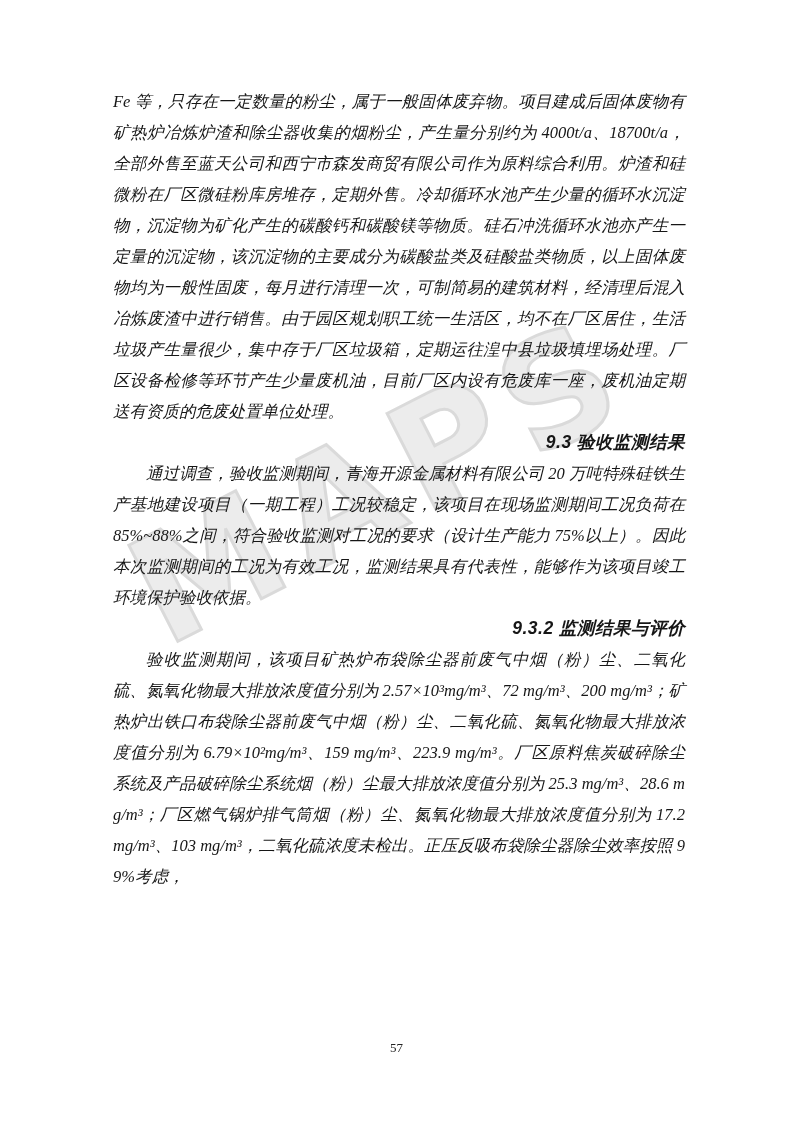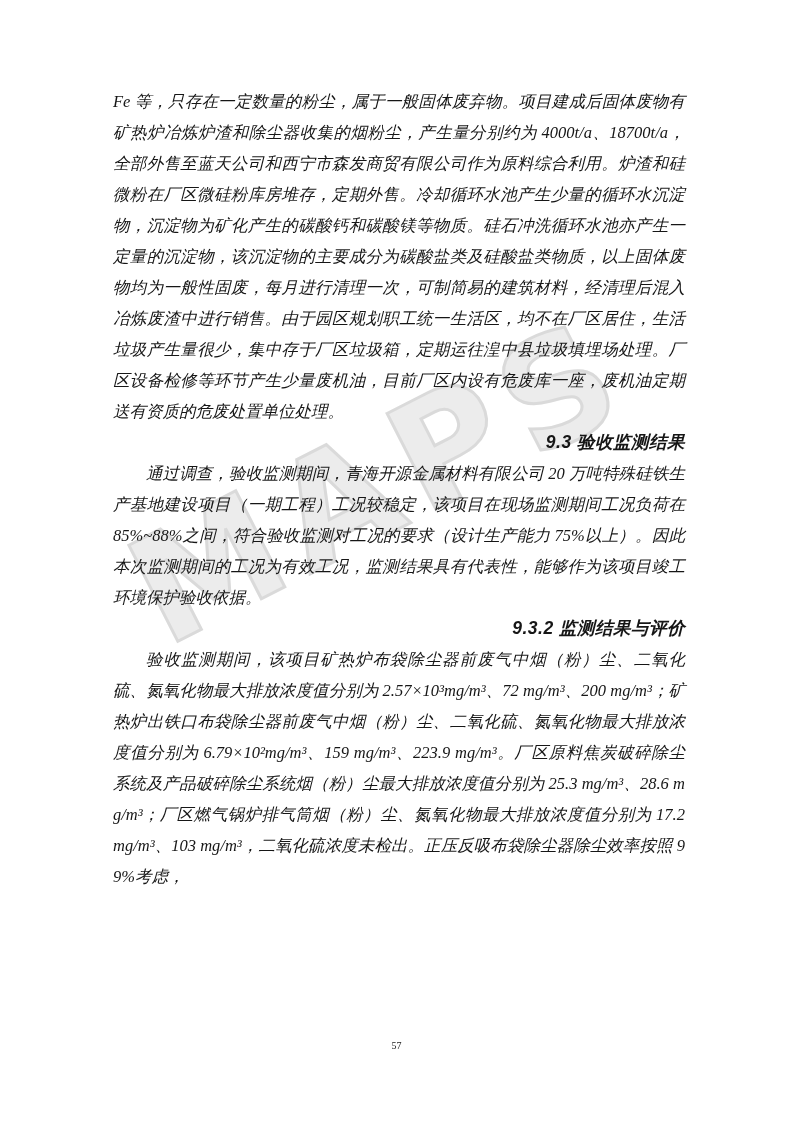--- a/index.html
+++ b/index.html
@@ -48,21 +48,21 @@
     text-align:center;
     color:#ececec;
     -webkit-text-stroke:3px #dadada;
     user-select:none;
     pointer-events:none;
   }
   .pagenum{
     position:absolute;
     left:0;right:0;top:1040px;
     text-align:center;
-    font-size:10px;
+    font-size:13px;
     color:#222222;
     z-index:1;
     font-family:"Liberation Serif","DejaVu Serif",serif;
   }
 </style>
 </head>
 <body>
 
 <div class="page">
   <div class="watermark">MAPS</div>

